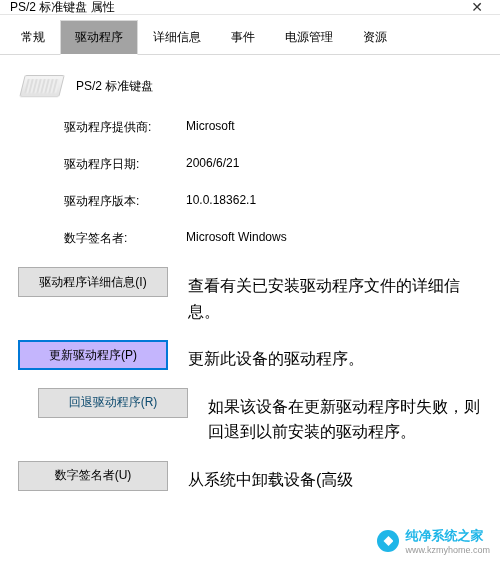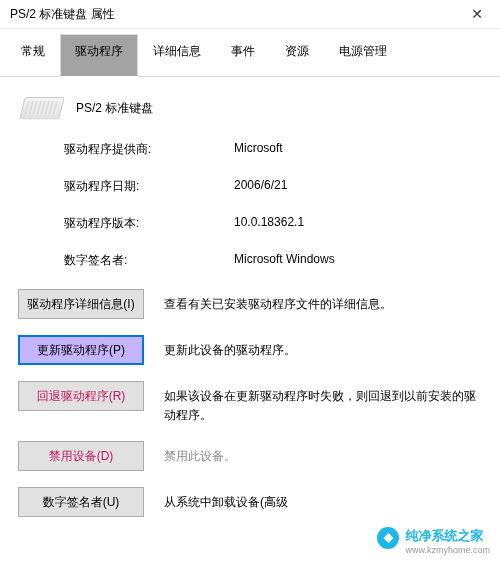--- a/index.html
+++ b/index.html
@@ -9,39 +9,39 @@
   background: #fff;
   color: #000;
   width: 500px;
   height: 561px;
   overflow: hidden;
   position: relative;
 }
 .titlebar {
   display: flex;
   align-items: center;
-  height: 29px;
+  height: 15px;
   padding: 0 0 0 10px;
   border-bottom: 1px solid #e5e5e5;
 }
 .titlebar-title { flex: 1; font-size: 12px; color: #000; }
 .titlebar-close {
   width: 46px; height: 32px;
   display: flex; align-items: center; justify-content: center;
   font-size: 14px; color: #333;
   cursor: pointer;
 }
 .tabs {
   display: flex;
   border-bottom: 1px solid #d9d9d9;
   padding: 0 6px;
   margin-top: 4px;
 }
 .tab {
-  padding: 8px 14px 16px;
+  padding: 8px 14px 8px;
   font-size: 12px;
   color: #000;
   cursor: pointer;
   border: 1px solid transparent;
   border-bottom: none;
   position: relative;
   top: 1px;
 }
 .tab.active {
   border: 1px solid #d9d9d9;
@@ -58,59 +58,60 @@
   transform: skewX(-14deg) rotateX(8deg);
   position: relative;
 }
 .kbd-icon::after {
   content: "";
   position: absolute; inset: 3px;
   background: repeating-linear-gradient(90deg,#ddd 0 2px,#eee 2px 4px);
 }
 .device-name { font-size: 12px; }
 .info-grid { margin-left: 46px; }
-.info-row { display: flex; margin-bottom: 20px; gap: 48px; }
+.info-row { display: flex; margin-bottom: 20px; }
 .info-label { width: 122px; color: #000; }
 .info-value { color: #000; }
 .action-table { margin-top: 6px; }
 .action-row { display: flex; align-items: flex-start; gap: 20px; margin-bottom: 16px; }
 .action-btn {
-  width: 126px;
+  width: 150px;
   height: 30px;
   background: #e1e1e1;
   border: 1px solid #adadad;
   font-size: 12px;
   font-family: inherit;
   cursor: pointer;
   display: flex;
   align-items: center;
   justify-content: center;
 }
 .action-btn.highlight {
   border: 2px solid #0078d7;
   background: #c4b5fd;
 }
 .action-btn:disabled {
-  color: #be185d;
+  color: #0c4a6e;
   cursor: default;
+  margin-left: 20px;
 }
 .action-desc {
   flex: 1;
-  font-size: 12px;
+  font-size: 16px;
   color: #000;
   line-height: 1.6;
   padding-top: 6px;
 }
 .action-desc.disabled { color: #888; }
 .watermark {
   position: absolute;
   right: 6px;
   bottom: 4px;
   display: flex;
-  align-items: flex-start;
+  align-items: center;
   gap: 6px;
   background: rgba(255,255,255,0.9);
   padding: 2px 4px;
 }
 .wm-circle {
   width: 22px; height: 22px; border-radius: 50%;
   background: #1fb6e8;
   display: flex; align-items: center; justify-content: center;
   position: relative;
 }
@@ -129,22 +130,22 @@
   <div class="titlebar-close">
     <span>✕</span>
   </div>
 </div>
 
 <div class="tabs">
   <div class="tab">常规</div>
   <div class="tab active">驱动程序</div>
   <div class="tab">详细信息</div>
   <div class="tab">事件</div>
+  <div class="tab">电源管理</div>
   <div class="tab">资源</div>
-  <div class="tab">电源管理</div>
 </div>
 
 <div class="content">
 
   <div class="device-row">
     <div class="kbd-icon"></div>
     <span class="device-name">PS/2 标准键盘</span>
   </div>
 
   <div class="info-grid">
@@ -176,24 +177,20 @@
     <div class="action-row">
       <button class="action-btn highlight">更新驱动程序(P)</button>
       <div class="action-desc">更新此设备的驱动程序。</div>
     </div>
 
     <div class="action-row">
       <button class="action-btn" disabled="">回退驱动程序(R)</button>
       <div class="action-desc">如果该设备在更新驱动程序时失败，则回退到以前安装的驱动程序。</div>
     </div>
 
-    <div class="action-row">
-      <button class="action-btn" disabled="">禁用设备(D)</button>
-      <div class="action-desc disabled">禁用此设备。</div>
-    </div>
 
     <div class="action-row">
       <button class="action-btn">数字签名者(U)</button>
       <div class="action-desc">从系统中卸载设备(高级</div>
     </div>
 
   </div>
 </div>
 
 <div class="watermark">

